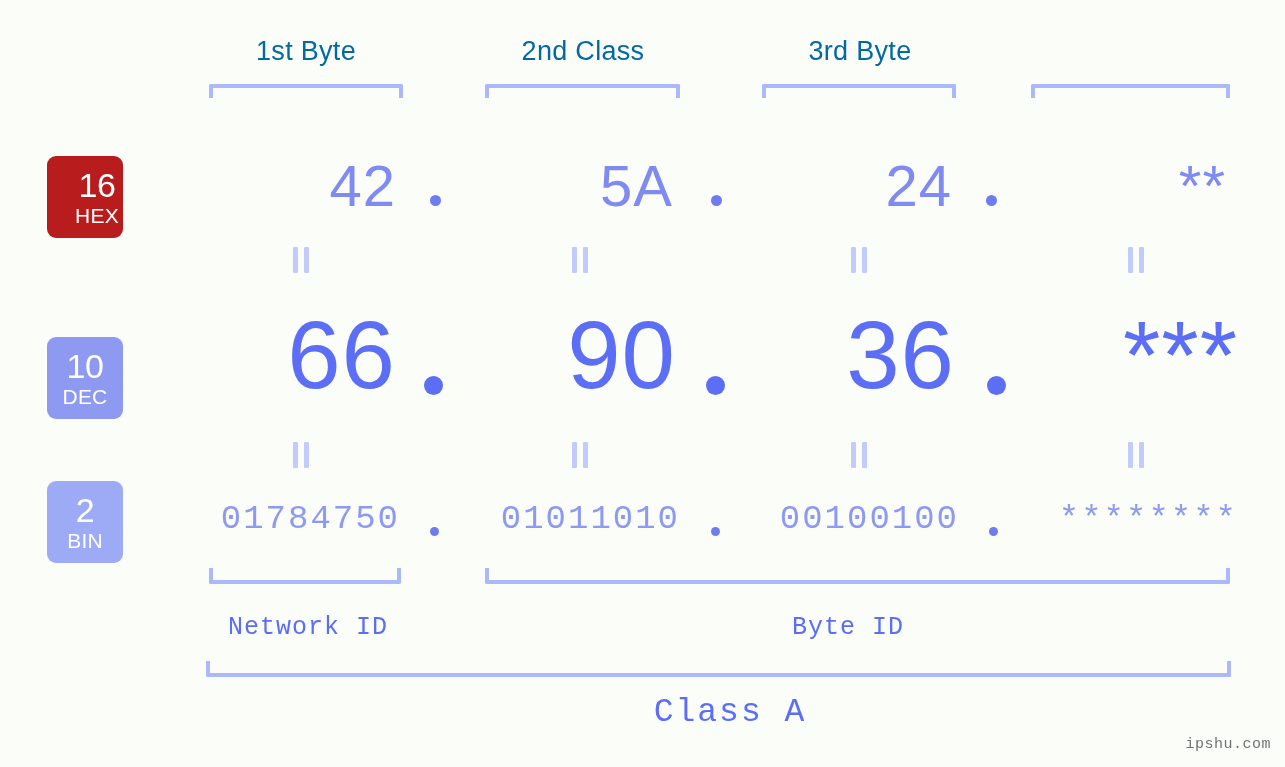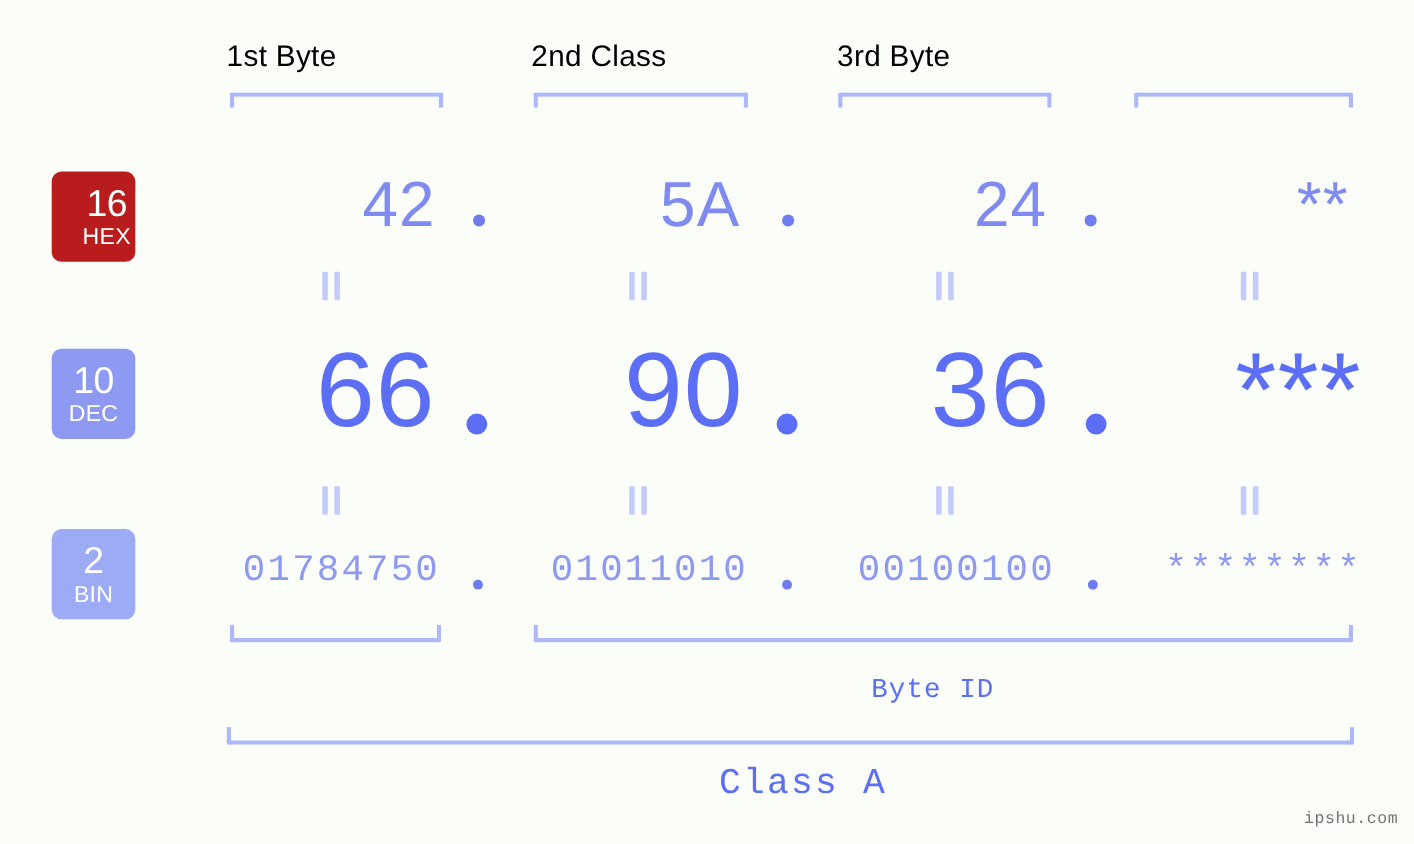--- a/index.html
+++ b/index.html
@@ -19,21 +19,22 @@
     position: relative;
     width: 1285px;
     height: 767px;
   }
 
   
   .byte-label {
     position: absolute;
     font-family: "Liberation Sans", sans-serif;
     font-size: 27px;
-    color: #000000;
+    color: #0369a1;
+    text-align: center;
     white-space: nowrap;
     letter-spacing: 0.3px;
   }
 
   
   .bracket-top {
     position: absolute;
     border-top: 4px solid #adb8fb;
     border-left: 4px solid #adb8fb;
     border-right: 4px solid #adb8fb;
@@ -70,21 +71,21 @@
     font-weight: 400;
     letter-spacing: -0.5px;
   }
   .base-badge .nm {
     font-size: 21px;
     font-weight: 400;
     margin-top: 3px;
     letter-spacing: 0.2px;
   }
   .badge-hex { background: #b91c1c; padding-left: 24px; }
-  .badge-dec { background: #8e99f2; }
+  .badge-dec { background: #8e99f2; margin-top: 20px; }
   .badge-bin { background: #9dabf7; }
 
   
   .cell {
     position: absolute;
     text-align: right;
     white-space: nowrap;
     color: #7b87f0;
   }
   .row-hex .cell {
@@ -251,20 +252,21 @@
     <div class="dot dot-bin" style="left:711px; top:527px;"></div>
     <div class="cell" style="left:482px; top:500px; width:198px;">01011010</div>
     <div class="cell" style="left:761px; top:500px; width:198px;">00100100</div>
     <div class="dot dot-bin" style="left:989px; top:527px;"></div>
     <div class="cell" style="left:1040px; top:500px; width:198px;">********</div>
   </div>
 
   <div class="bracket-bottom" style="left:209px; top:568px; width:192px;"></div>
   <div class="bracket-bottom" style="left:485px; top:568px; width:745px;"></div>
 
+  <div class="id-label" style="left:205px; top:613px; width:206px;">Network ID</div>
   <div class="id-label" style="left:745px; top:613px; width:206px;">Byte ID</div>
 
   <div class="bracket-bottom" style="left:206px; top:661px; width:1025px;"></div>
   <div class="class-label" style="left:560px; top:694px; width:340px;">Class A</div>
 
   <div class="watermark">ipshu.com</div>
 
 </div>
 
 </body></html>

